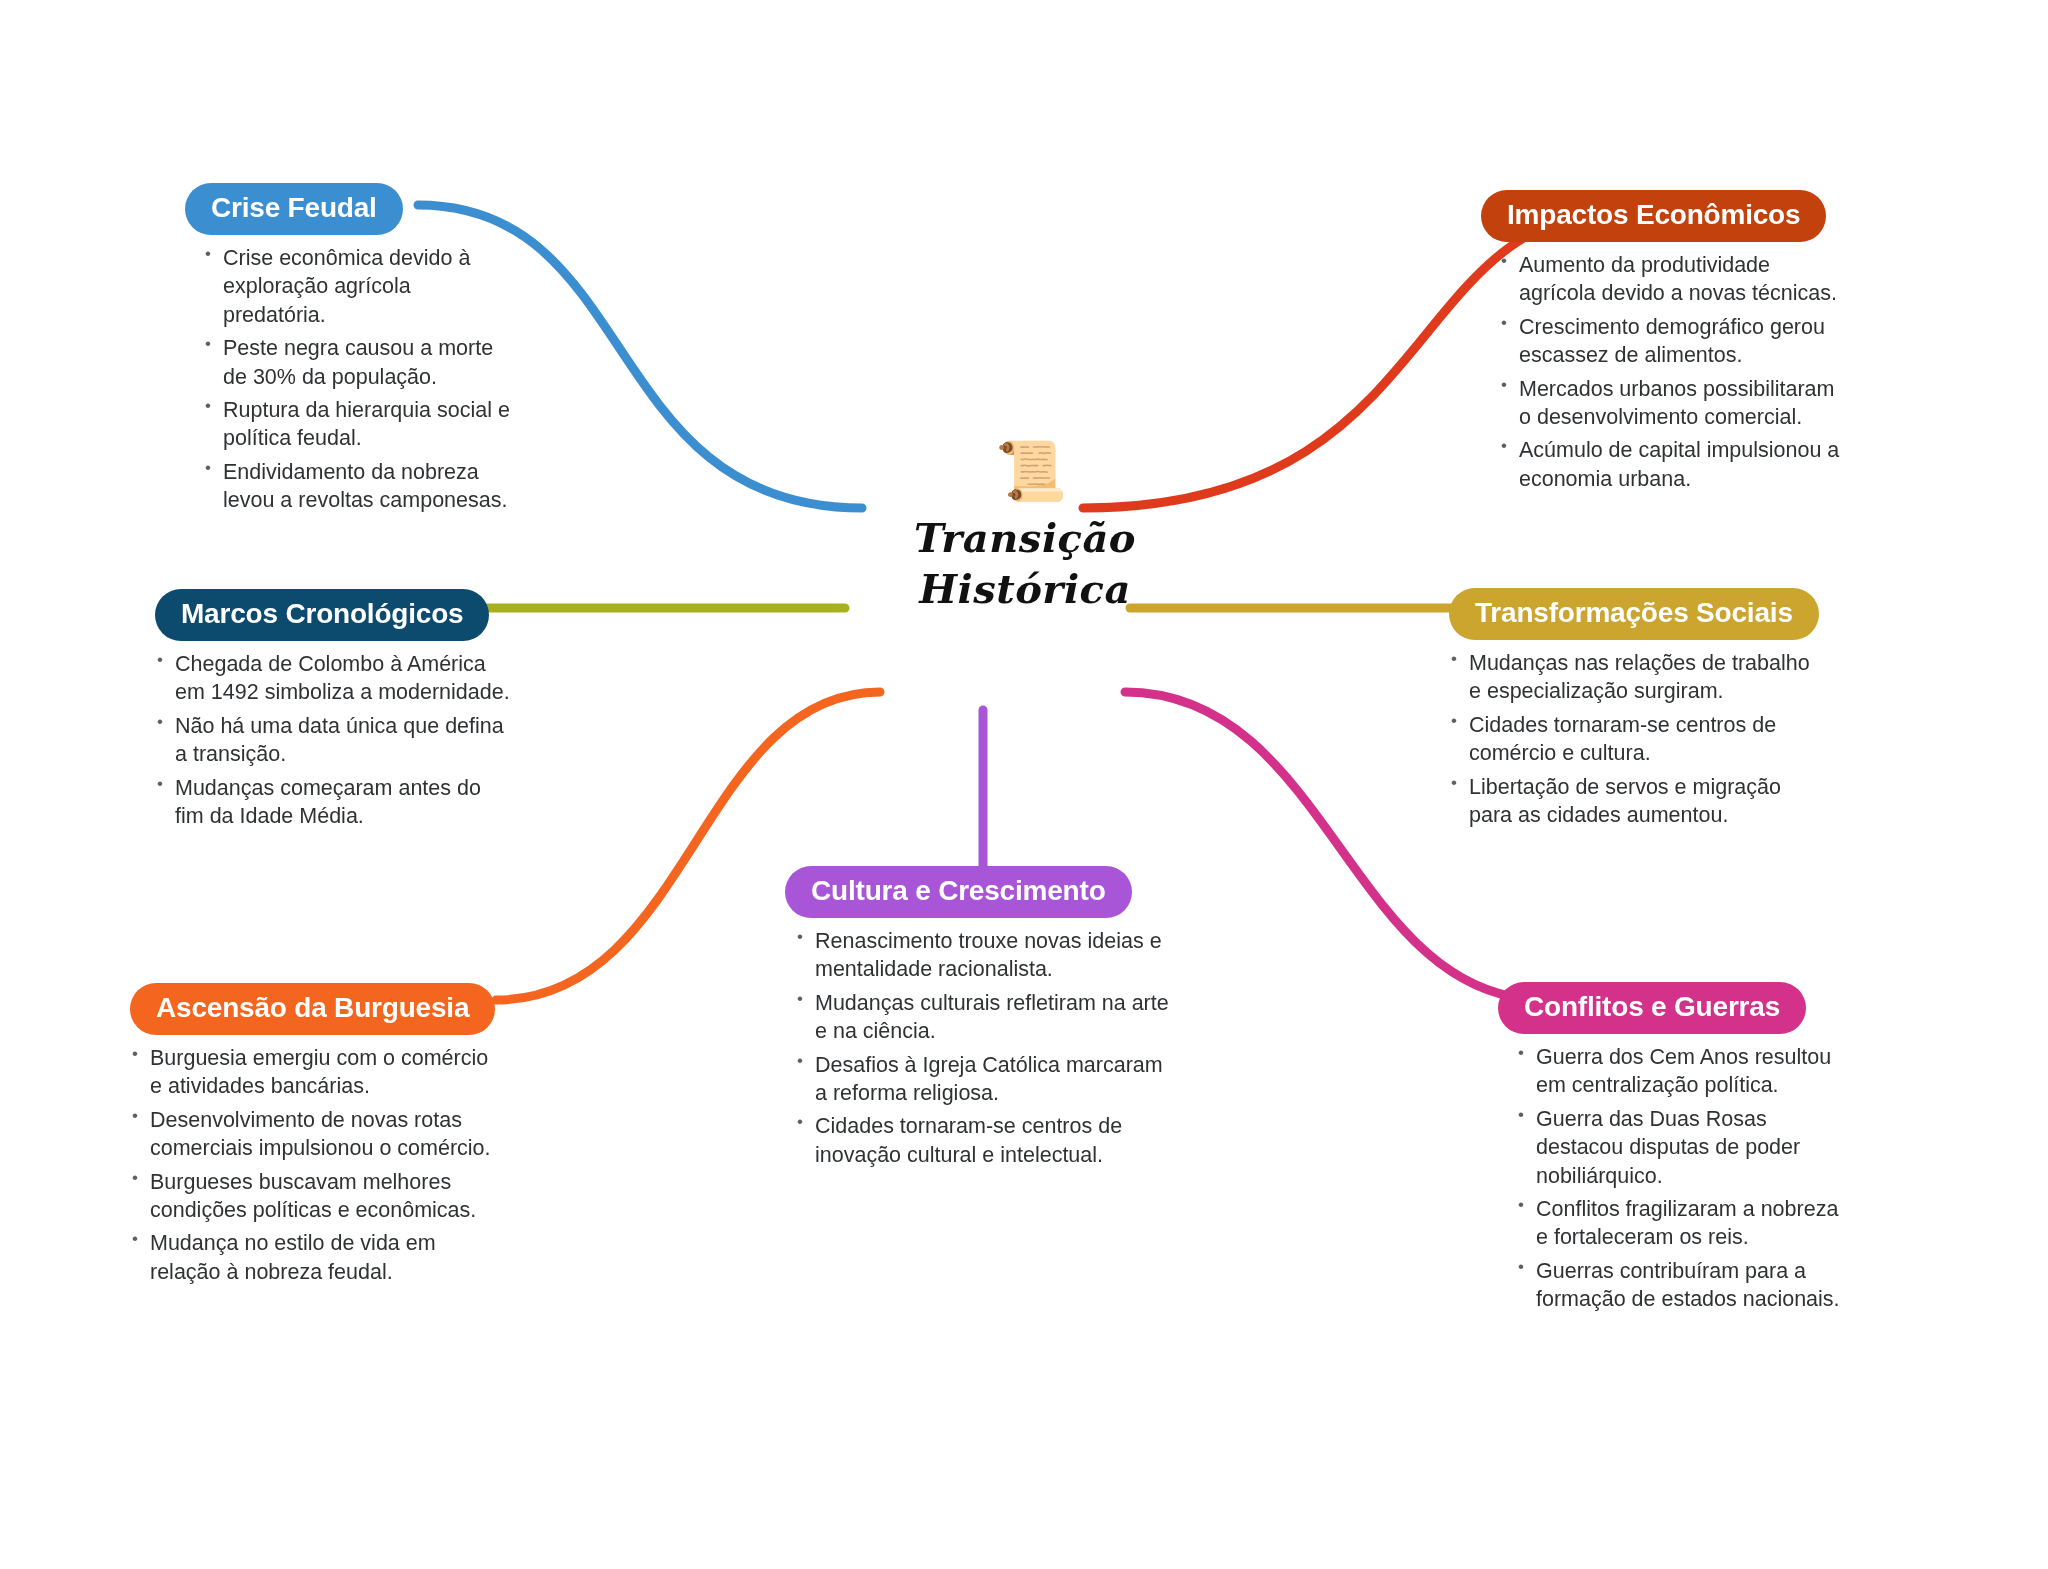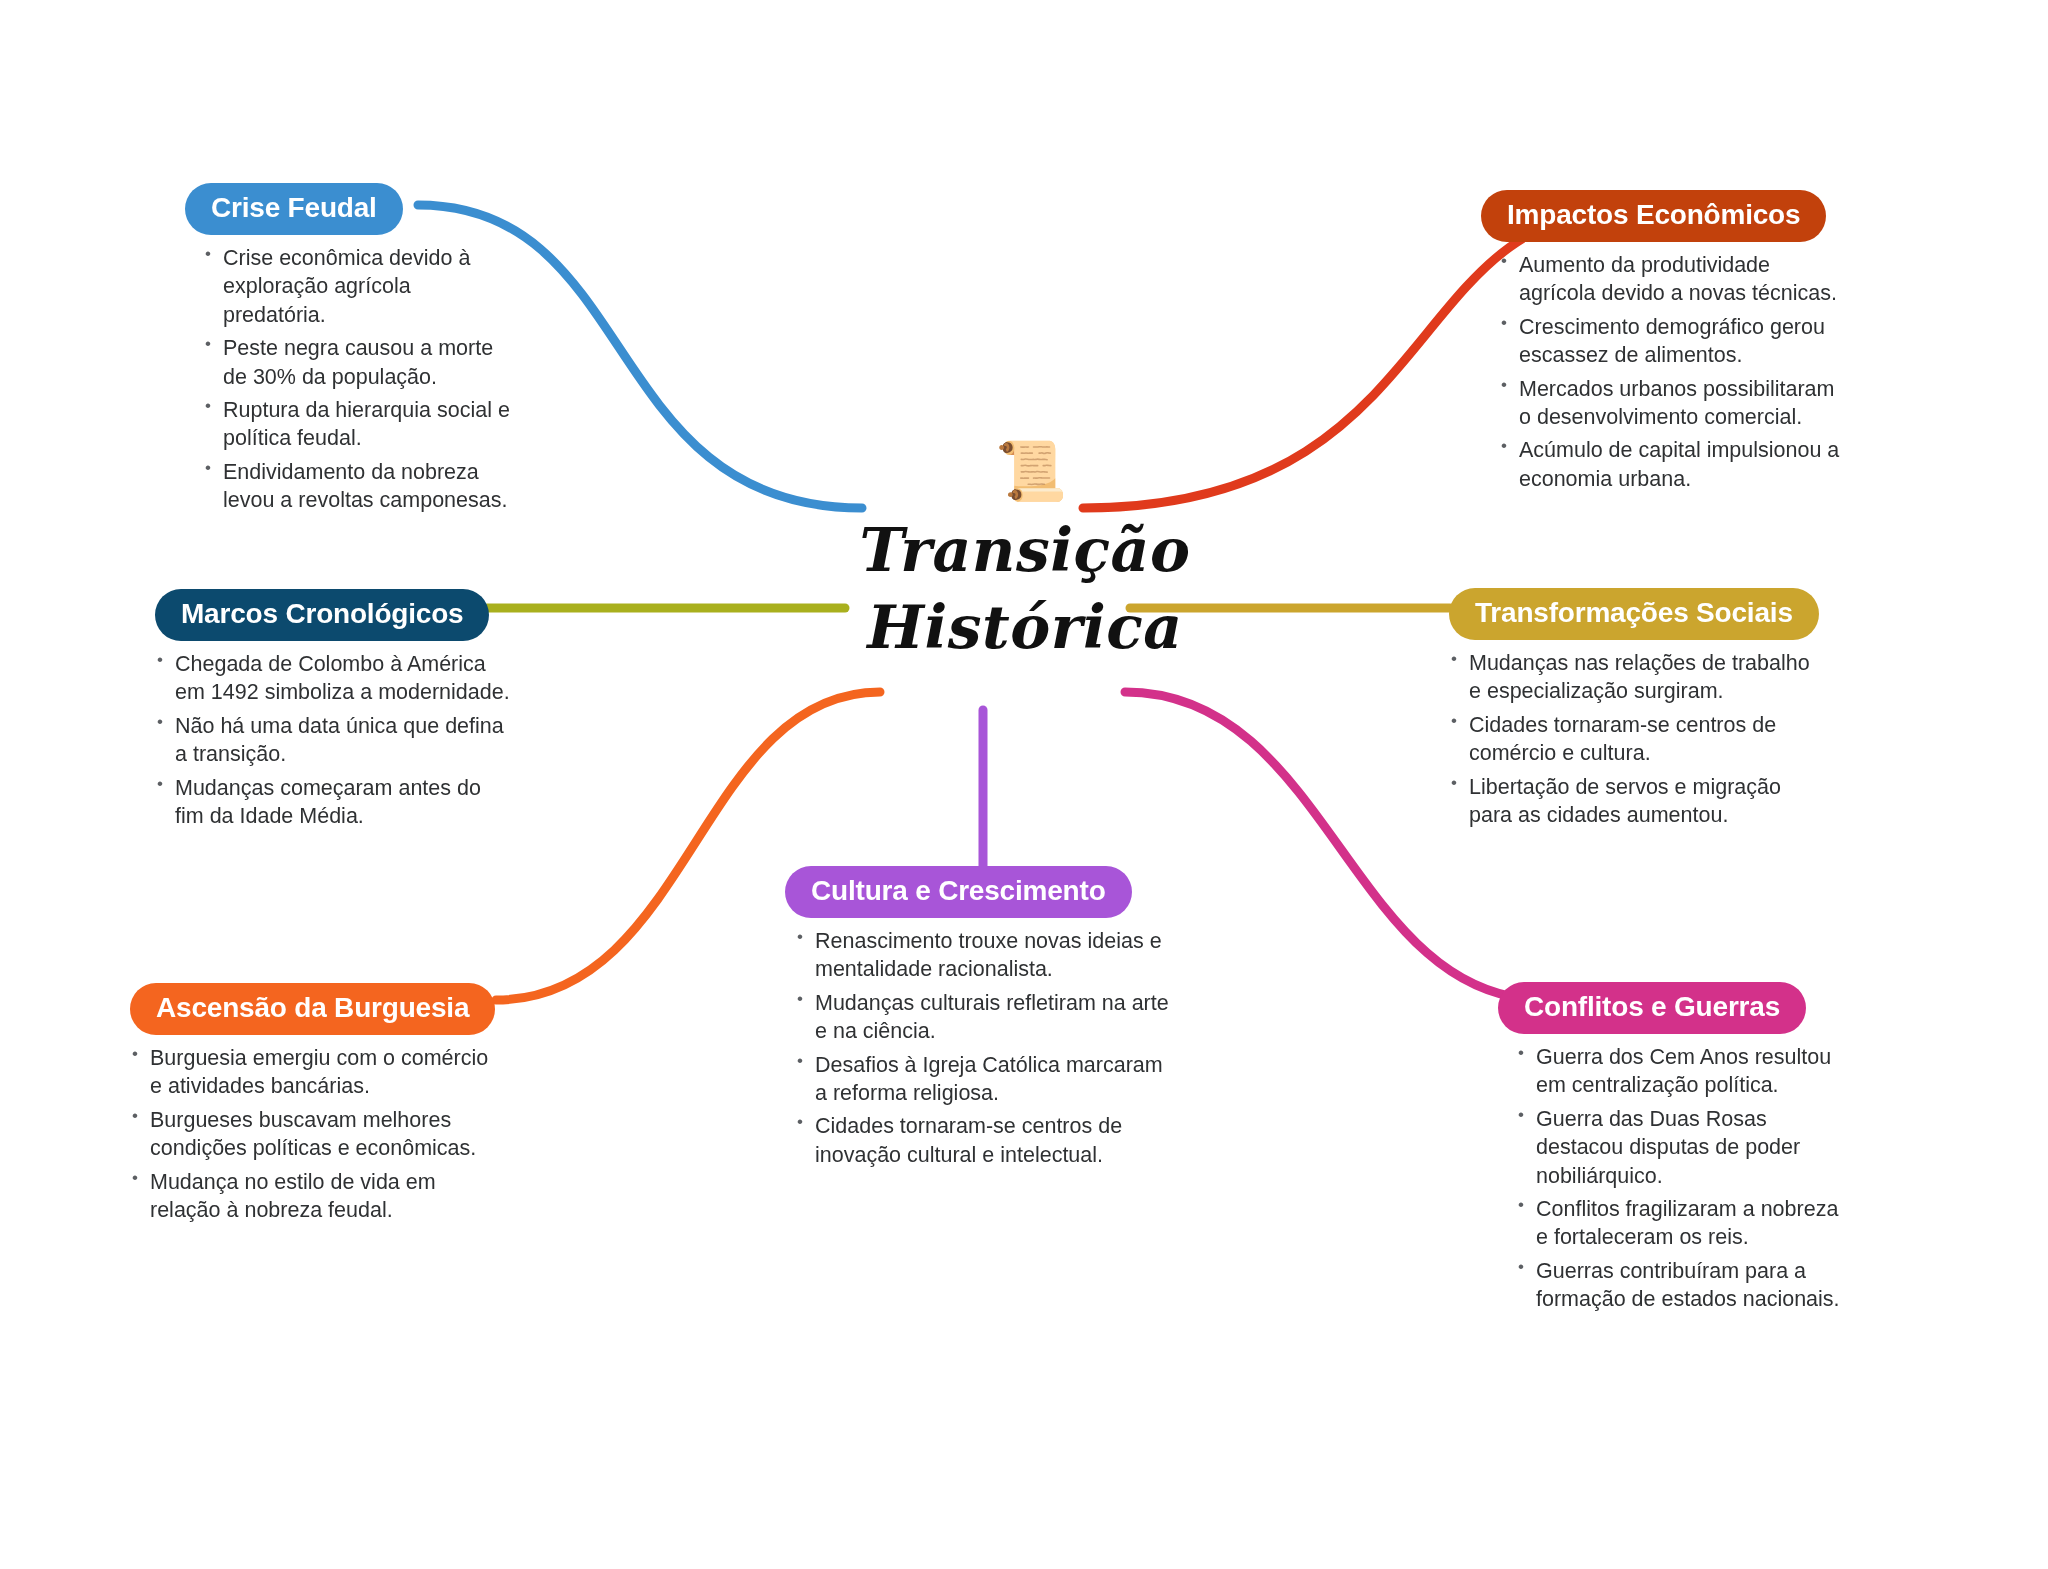--- a/index.html
+++ b/index.html
@@ -45,21 +45,21 @@
     line-height: 1;
     display: block;
     margin: 0 auto 6px auto;
     width: 60px;
     height: 64px;
   }
   .center-title {
     font-family: "DejaVu Serif", serif;
     font-style: italic;
     font-weight: 700;
-    font-size: 60px;
+    font-size: 40px;
     line-height: 1.28;
     color: #111111;
     letter-spacing: 0.5px;
     white-space: pre-line;
   }
 
   
   .branch {
     position: absolute;
   }
@@ -173,20 +173,21 @@
       <li>Mudanças nas relações de trabalho e especialização surgiram.</li>
       <li>Cidades tornaram-se centros de comércio e cultura.</li>
       <li>Libertação de servos e migração para as cidades aumentou.</li>
     </ul>
   </div>
 
   <div class="branch b-burguesia">
     <span class="pill" style="background:#f4651f">Ascensão da Burguesia</span>
     <ul class="bullets">
       <li>Burguesia emergiu com o comércio e atividades bancárias.</li>
+      <li>Desenvolvimento de novas rotas comerciais impulsionou o comércio.</li>
       <li>Burgueses buscavam melhores condições políticas e econômicas.</li>
       <li>Mudança no estilo de vida em relação à nobreza feudal.</li>
     </ul>
   </div>
 
   <div class="branch b-conflitos">
     <span class="pill" style="background:#d3318a">Conflitos e Guerras</span>
     <ul class="bullets">
       <li>Guerra dos Cem Anos resultou em centralização política.</li>
       <li>Guerra das Duas Rosas destacou disputas de poder nobiliárquico.</li>

